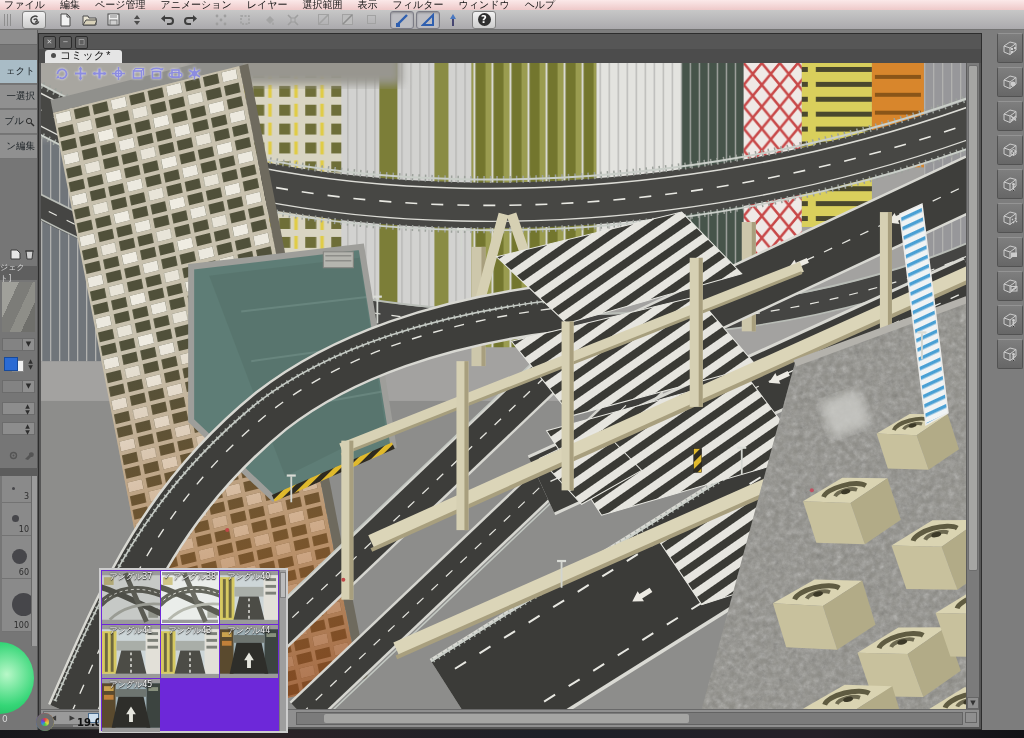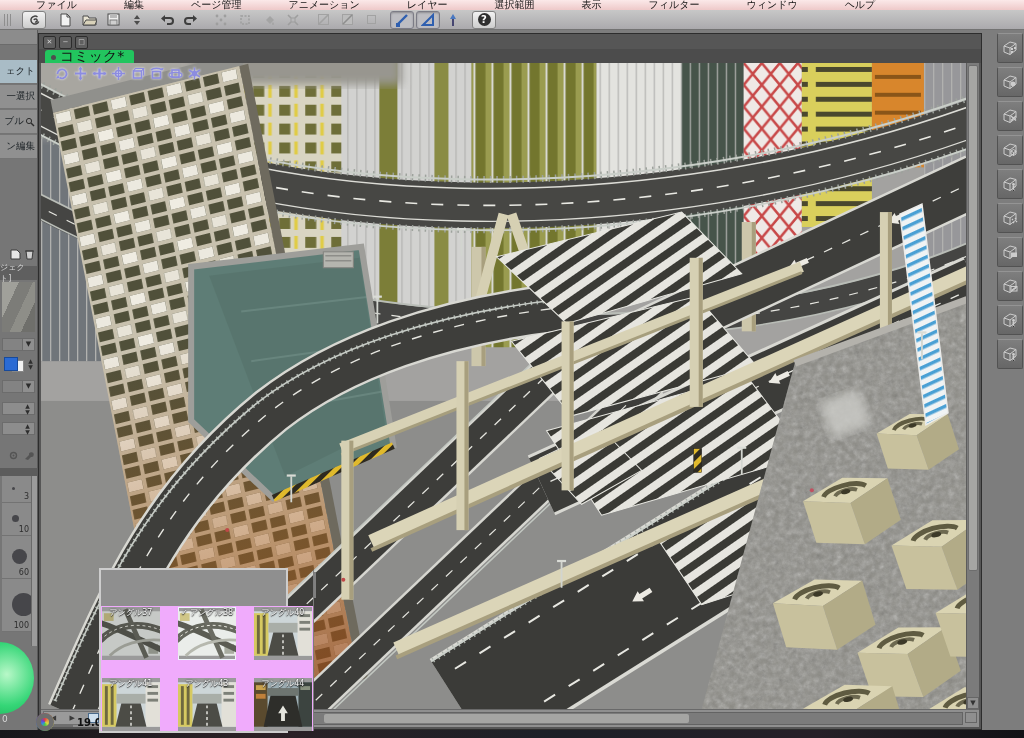--- a/index.html
+++ b/index.html
@@ -3,21 +3,21 @@
 <meta charset="utf-8">
 <style>
   html,body{margin:0;padding:0;background:#555;}
   .screen{position:relative;width:1024px;height:738px;overflow:hidden;
     font-family:"DejaVu Sans",sans-serif;background:#7d7d7d;}
 
   
   .menubar{position:absolute;left:0;top:0;width:100%;height:10px;
     background:linear-gradient(#fbe9e9,#eec9c9);display:flex;align-items:flex-end;
     padding-left:4px;box-sizing:border-box;overflow:hidden;}
-  .menubar span{font-size:10px;line-height:11px;color:#151515;margin-right:15px;white-space:nowrap;margin-left:32px;}
+  .menubar span{font-size:10px;line-height:11px;color:#151515;margin-right:15px;white-space:nowrap;}
 
   
   .toolbar{position:absolute;left:0;top:10px;width:100%;height:20px;
     background:linear-gradient(#c7c7c7,#abaaad);border-bottom:1px solid #737373;
     display:flex;align-items:center;box-sizing:border-box;padding-left:4px;}
   .grip{width:9px;height:12px;margin-right:8px;
     background:repeating-linear-gradient(90deg,#8e8e8e 0 1px,transparent 1px 3px);}
   .tbtn{width:22px;height:16px;display:flex;align-items:center;justify-content:center;margin:0 1px;border-radius:3px;}
   .tbtn.raised{background:linear-gradient(#f2f2f2,#cdcdcd);border:1px solid #818181;}
   .tbtn.pressed{background:#bdbdc2;border:1px solid #7c7c86;box-shadow:inset 0 1px 2px rgba(0,0,0,.25);}
@@ -55,22 +55,22 @@
 
   
   .doc{position:absolute;left:38px;top:33px;width:944px;height:697px;background:#565656;
     border:1px solid #2d2d2d;box-sizing:border-box;}
   .doc-title{position:absolute;left:0;top:0;width:100%;height:15px;background:#3d3d3d;
     color:#c9c9c9;font-size:9.5px;line-height:15px;text-align:center;white-space:nowrap;overflow:hidden;}
   .winbtns{position:absolute;left:4px;top:2px;display:flex;gap:3px;z-index:2;}
   .winbtn{width:11px;height:11px;background:#5f5f5f;border:1px solid #2c2c2c;border-radius:2px;
     color:#cfcfcf;font-size:7px;line-height:10px;text-align:center;}
   .tabstrip{position:absolute;left:0;top:15px;width:100%;height:14px;background:#4c4c4c;}
-  .tab{position:absolute;left:6px;top:1px;height:13px;background:#22c55e;border-radius:3px 3px 0 0;
-    color:#141414;font-size:14px;line-height:13px;padding:0 10px 0 6px;}
+  .tab{position:absolute;left:6px;top:1px;height:13px;background:#e5e5e5;border-radius:3px 3px 0 0;
+    color:#141414;font-size:11px;line-height:13px;padding:0 10px 0 6px;font-family:Liberation Mono, monospace;}
   .tab .dot{display:inline-block;width:5px;height:5px;border-radius:50%;background:#4e4e4e;margin-right:4px;vertical-align:1px;}
   .canvas-wrap{position:absolute;left:2px;top:29px;right:14px;bottom:20px;background:#8d8d8b;overflow:hidden;}
   .scene{position:absolute;left:0;top:0;width:100%;height:100%;}
 
   
   .gizmos{position:absolute;left:12px;top:2px;display:flex;gap:2px;z-index:5;}
   .gizmo{width:17px;height:16px;display:flex;align-items:center;justify-content:center;
     filter:drop-shadow(0 0 1px #f0f0ff);}
 
   
@@ -86,21 +86,21 @@
   .zoomval{position:absolute;left:36px;top:7px;font-size:10px;color:#111;font-weight:bold;background:transparent;}
   .zoomgroove{position:absolute;left:4px;top:13px;width:28px;height:2px;background:#6f6f6f;}
   .hscroll{position:absolute;left:255px;right:16px;top:2px;height:11px;background:#7b7b7b;border:1px solid #636363;}
   .hthumb{position:absolute;left:4%;width:55%;top:1px;bottom:1px;background:#a5a5a3;border-radius:2px;}
   .harrow{position:absolute;right:2px;top:2px;width:12px;height:11px;background:#8f8f8f;border:1px solid #666;
     font-size:7px;color:#333;text-align:center;line-height:10px;box-sizing:border-box;}
 
   
   .angles{position:absolute;left:99px;top:568px;width:189px;height:165px;z-index:30;
     background:#8f8f8f;border:2px solid #cdcdcd;box-sizing:border-box;display:flex;}
-  .agrid{display:grid;grid-template-columns:repeat(3,58px);grid-template-rows:repeat(3,53px);gap:18px;background:#f0abfc;padding:1px;margin-top:36px;}
+  .agrid{display:grid;grid-template-columns:repeat(3,58px);grid-template-rows:repeat(3,53px);gap:1px;background:#6d28d9;padding:1px;}
   .acell{position:relative;background:#9a9a9a;overflow:hidden;}
   .acell svg{position:absolute;left:0;top:0;width:100%;height:100%;}
   .alabel{position:absolute;left:0;top:0;width:100%;text-align:center;font-size:8px;color:#f4f4f4;z-index:2;
     text-shadow:0 1px 1px #222,0 0 2px #222;white-space:nowrap;}
   .acell.sel{outline:1px solid #eef5fa;outline-offset:-1px;}
   .acell.sel svg{filter:brightness(1.18) saturate(1.05);}
   .ascroll{width:7px;background:#9e9e9e;border-left:1px solid #7c7c7c;position:relative;}
   .ascroll .sth{position:absolute;left:0;top:2px;width:100%;height:26px;background:#bcbcbc;border:1px solid #808080;box-sizing:border-box;}
 
   

